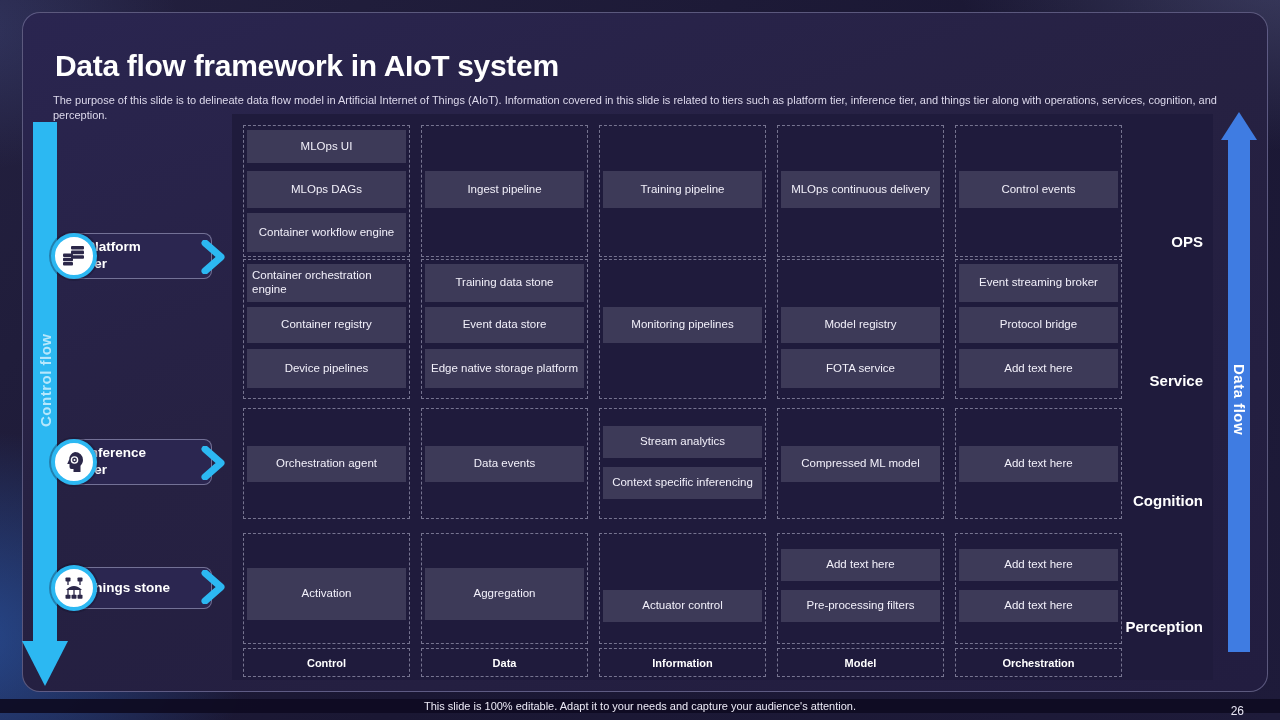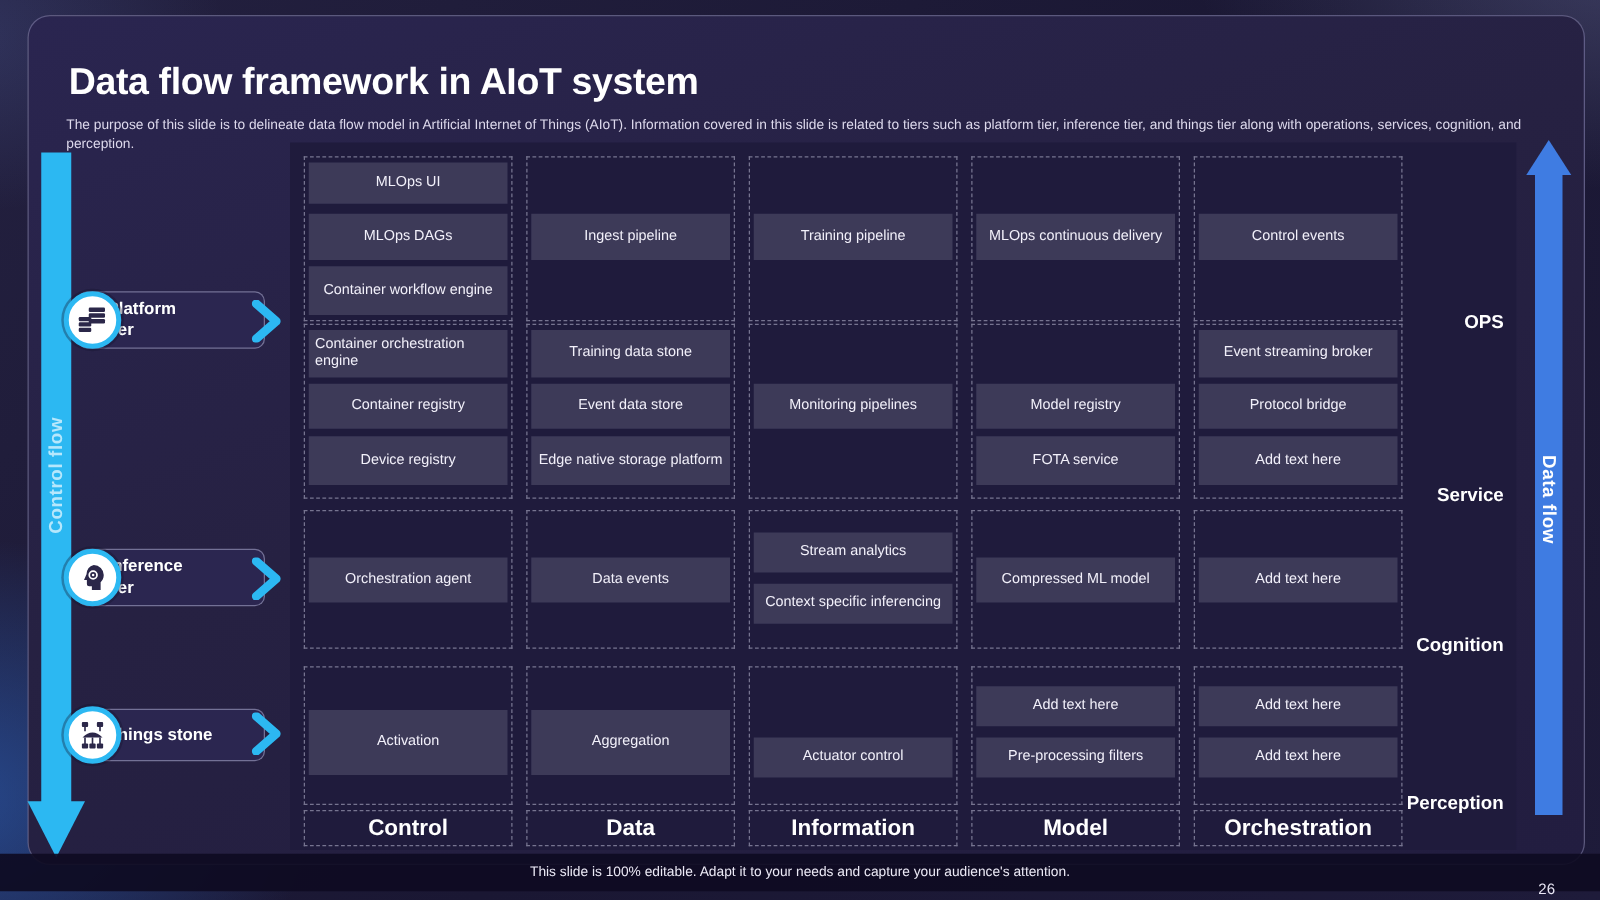--- a/index.html
+++ b/index.html
@@ -22,31 +22,31 @@
   .subtitle { position:absolute; left:30px; top:80px; width:1200px; font-size:11px; line-height:1.4; color:#ddd9ec; }
 
   
   .matrix { position:absolute; left:232px; top:114px; width:981px; height:566px; background:#1f1b3c; }
   .band { position:absolute; width:167px; border:1px dashed rgba(205,205,228,.5); }
   .col-c{left:11px} .col-d{left:189px} .col-i{left:367px} .col-m{left:545px} .col-k{left:723px}
   .band-ops{top:11px;height:132px}
   .band-svc{top:145px;height:140px}
   .band-cog{top:294px;height:111px}
   .band-per{top:419px;height:111px}
-  .band-lbl{top:534px;height:29px;display:flex;align-items:center;justify-content:center;font-weight:bold;font-size:18px;color:#fff;}
+  .band-lbl{top:534px;height:29px;display:flex;align-items:center;justify-content:center;font-weight:bold;font-size:11px;color:#fff;}
   .cell {
     position:absolute; left:3px; right:3px; background:#3d3a58; color:#f2f0fa;
     font-size:11.5px; line-height:1.2; display:flex; align-items:center; justify-content:center;
     padding:0 5px;
   }
   .o1{top:4px;height:33px} .o2{top:45px;height:37px} .o3{top:87px;height:39px}
   .v1{top:4px;height:38px} .v2{top:47px;height:36px} .v3{top:89px;height:39px}
   .g1{top:17px;height:32px} .g2{top:58px;height:32px} .gc{top:37px;height:36px}
   .p1{top:15px;height:32px} .p2{top:56px;height:32px} .pc{top:34px;height:52px}
-  .row-label { position:absolute; right:10px; width:220px; text-align:right; font-weight:bold; font-size:15px; color:#fff;margin-top:16px; }
+  .row-label { position:absolute; right:10px; width:220px; text-align:right; font-weight:bold; font-size:15px; color:#fff; }
   .rl-ops{top:119px} .rl-svc{top:258px} .rl-cog{top:378px} .rl-per{top:504px}
 
   
   .ctl-shaft { position:absolute; left:33px; top:122px; width:24px; height:520px; background:#2cb8f2; }
   .ctl-head { position:absolute; left:22px; top:641px; width:0; height:0;
     border-left:23px solid transparent; border-right:23px solid transparent; border-top:45px solid #2cb8f2; }
   .ctl-text { position:absolute; left:33px; top:240px; width:24px; height:280px;
     writing-mode:vertical-rl; transform:rotate(180deg); display:flex; align-items:center; justify-content:center;
     font-weight:bold; font-size:15px; color:rgba(235,250,255,.72); letter-spacing:.5px; }
 
@@ -65,21 +65,21 @@
   .pill-text { margin-left:23px; width:72px; font-weight:bold; font-size:13.5px; line-height:1.25; color:#fff; }
   .pill-text.one-line { width:100px; white-space:nowrap; }
   .tier-circle { position:absolute; left:51px; width:46px; height:46px; border-radius:50%;
     background:#fff; border:4px solid #2cb8f2; display:flex; align-items:center; justify-content:center;
     box-shadow:0 0 0 2px rgba(20,20,45,.35); }
   .tc-platform{top:233px} .tc-inference{top:439px} .tc-things{top:565px}
   .chev { position:absolute; left:201px; }
   .ch-platform{top:240px} .ch-inference{top:446px} .ch-things{top:570px}
 
   
-  .footer-bar { position:absolute; left:0; bottom:7px; width:1280px; height:30px;
+  .footer-bar { position:absolute; left:0; bottom:7px; width:1280px; height:14px;
     background:rgba(14,11,34,.92); display:flex; align-items:center; justify-content:center;
     font-size:11px; color:#eceaf6; }
   .page-num { position:absolute; right:36px; bottom:2px; font-size:12px; color:#e8e6f4; }
 </style>
 </head>
 <body>
 
 <div class="slide">
   <div class="title">Data flow framework in AIoT system</div>
   <div class="subtitle">The purpose of this slide is to delineate data flow model in Artificial Internet of Things (AIoT).  Information covered in this slide is related to tiers such as platform tier, inference tier, and things tier along with operations, services, cognition, and perception.</div>
@@ -101,21 +101,21 @@
   <div class="band band-ops col-m">
     <div class="cell o2">MLOps  continuous delivery</div>
   </div>
   <div class="band band-ops col-k">
     <div class="cell o2">Control  events</div>
   </div>
 
   <div class="band band-svc col-c">
     <div class="cell v1">Container orchestration  engine</div>
     <div class="cell v2">Container  registry</div>
-    <div class="cell v3">Device  registry</div>
+    <div class="cell v3">Device  pipelines</div>
   </div>
   <div class="band band-svc col-d">
     <div class="cell v1">Training  data  stone</div>
     <div class="cell v2">Event  data  store</div>
     <div class="cell v3">Edge  native storage  platform</div>
   </div>
   <div class="band band-svc col-i">
     <div class="cell v2">Monitoring  pipelines</div>
   </div>
   <div class="band band-svc col-m">

